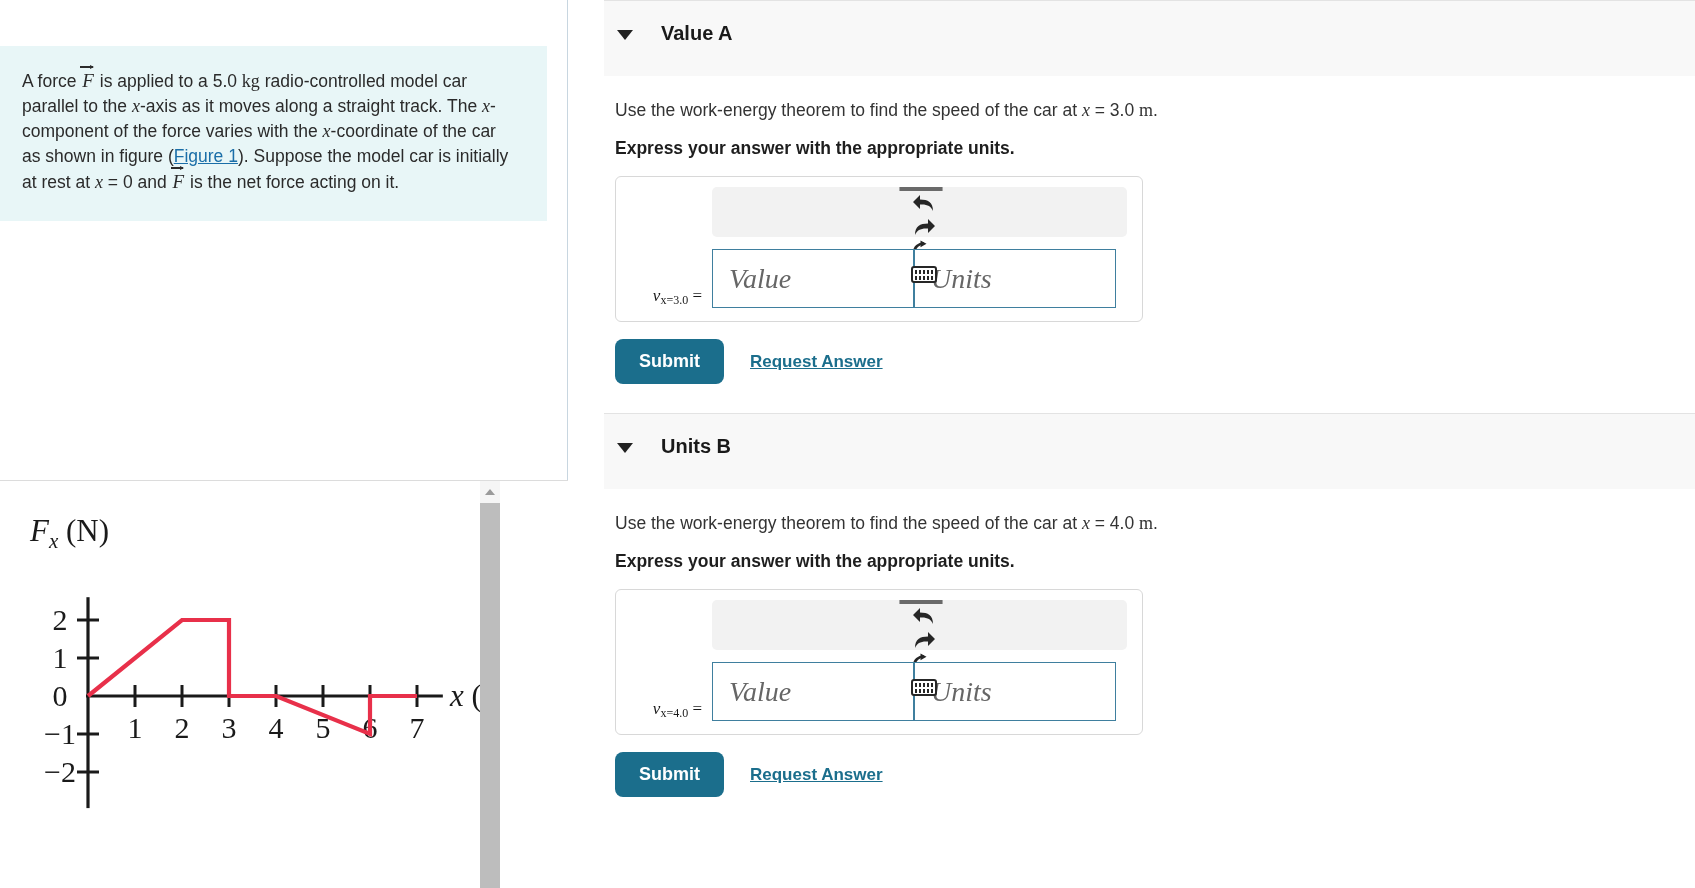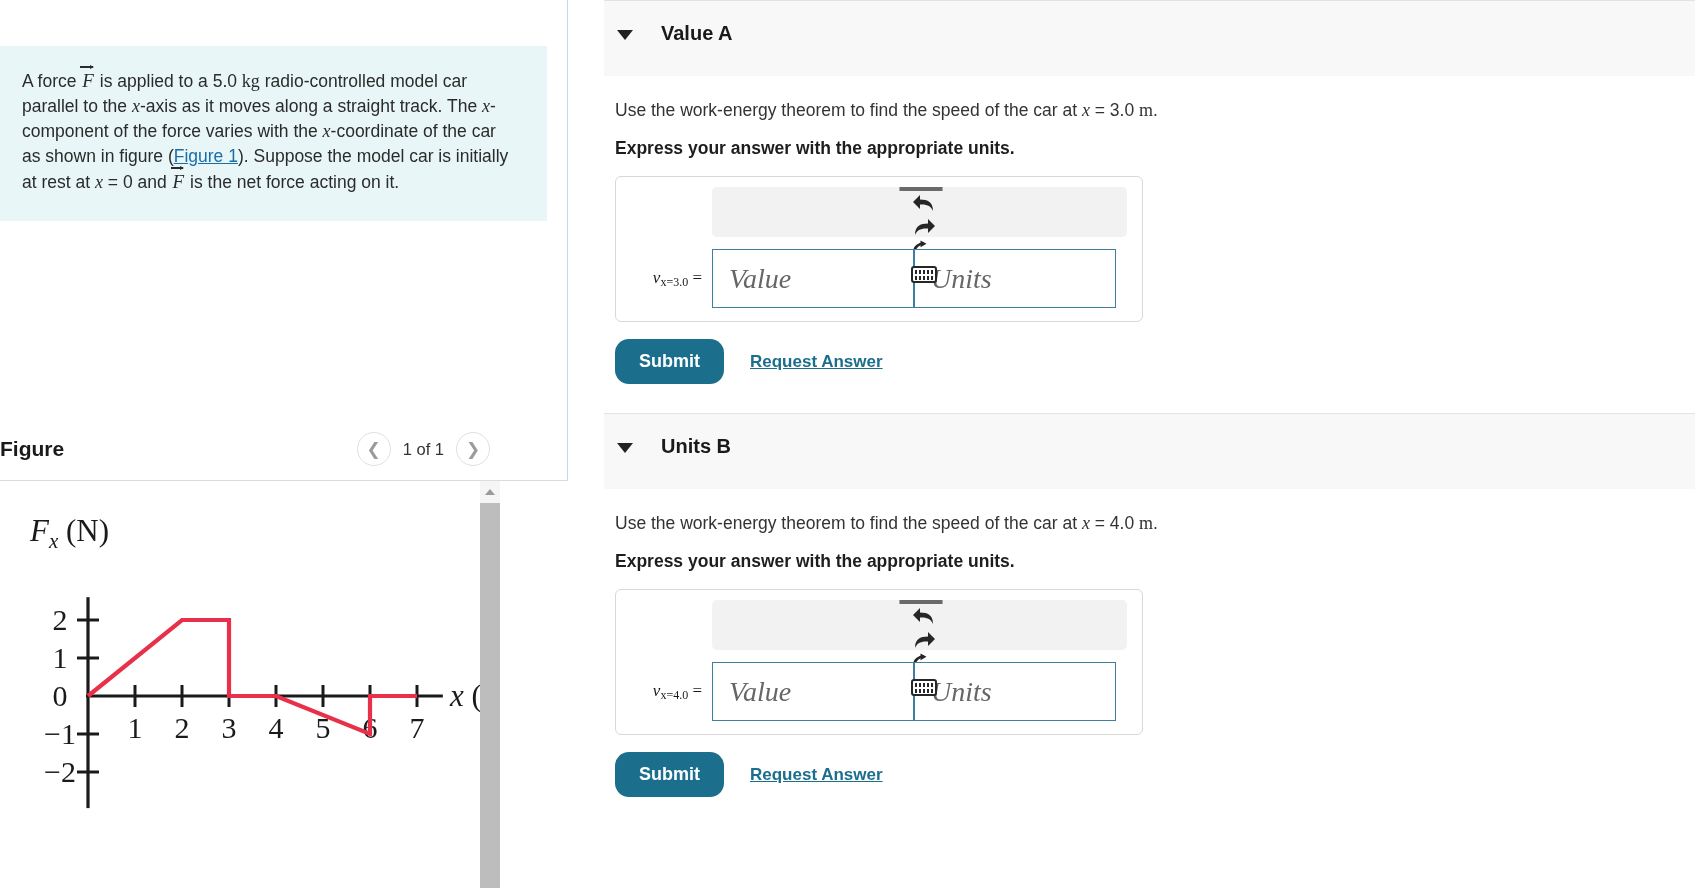--- a/index.html
+++ b/index.html
@@ -204,21 +204,21 @@
   }
   .kbd::after {
     content: "";
     position: absolute; left: 2px; top: 8px;
     width: 18px; height: 4px;
     background:
       repeating-linear-gradient(to right, #262626 0 2px, transparent 2px 4px);
   }
 
   .ans-row {
-    display: flex; align-items: center; margin-top: 12px;
+    display: flex; align-items: flex-end; margin-top: 12px;
   }
   .ans-symbol {
     width: 84px; text-align: right; padding-right: 10px;
     font-family: "Liberation Serif", serif;
     font-size: 17px; color: #1a1a1a;
   }
   .ans-symbol .sub { font-size: 12px; vertical-align: -3px; }
   .ans-symbol i { font-style: italic; }
   .ans-input {
     height: 59px;
@@ -229,48 +229,40 @@
     font-family: "Liberation Serif", serif;
     font-style: italic; font-size: 28px; color: #666;
   }
   .ans-value { width: 202px; }
   .ans-units { width: 202px; border-left: 1px solid #3f7f9e; }
 
   .ans-actions { margin-top: 17px; display: flex; align-items: center; }
   .submit-btn {
     background: #1b6e8c; color: #fff;
     font-size: 18px; font-weight: bold;
-    padding: 12px 24px; border: none; border-radius: 14px;
+    padding: 12px 24px; border: none; border-radius: 8px;
     cursor: pointer; font-family: "Liberation Sans", sans-serif;
   }
   .req-answer {
     margin-left: 26px; color: #1b6e8c;
     font-size: 17px; font-weight: bold;
     text-decoration: underline; cursor: pointer;
   }
 </style>
 </head>
 <body>
 
 <div class="page">
 
   <div class="left-col">
 
     <div class="problem-box">
       <div class="problem-text" id="problem-text">A force <span class="vecF">F</span> is applied to a 5.0 <span class="mathr">kg</span> radio-controlled model car parallel to the <span class="mathi">x</span>-axis as it moves along a straight track. The <span class="mathi">x</span>-component of the force varies with the <span class="mathi">x</span>-coordinate of the car as shown in figure (<a href="#">Figure 1</a>). Suppose the model car is initially at rest at <span class="mathi">x</span> = 0 and <span class="vecF">F</span> is the net force acting on it.</div>
     </div>
 
-    <div class="figure-header">
-      <div class="figure-title">Figure</div>
-      <div class="fig-nav">
-        <div class="nav-circle">❮</div>
-        <div class="fig-count">1 of 1</div>
-        <div class="nav-circle">❯</div>
-      </div>
-    </div>
     <div class="figure-divider"></div>
 
     <div class="figure-pane">
       <div class="graph-wrap">
         <svg id="graph-svg" width="500" height="407" viewBox="0 0 500 407">
             <line x1="88" y1="116.2" x2="88" y2="327.1" stroke="#1a1a1a" stroke-width="3.2"></line>
             <line x1="86" y1="215" x2="442.84999999999997" y2="215" stroke="#1a1a1a" stroke-width="3.2"></line>
             <line x1="77" y1="291" x2="99" y2="291" stroke="#1a1a1a" stroke-width="3"></line>
             <line x1="77" y1="253" x2="99" y2="253" stroke="#1a1a1a" stroke-width="3"></line>
             <line x1="77" y1="177" x2="99" y2="177" stroke="#1a1a1a" stroke-width="3"></line>

